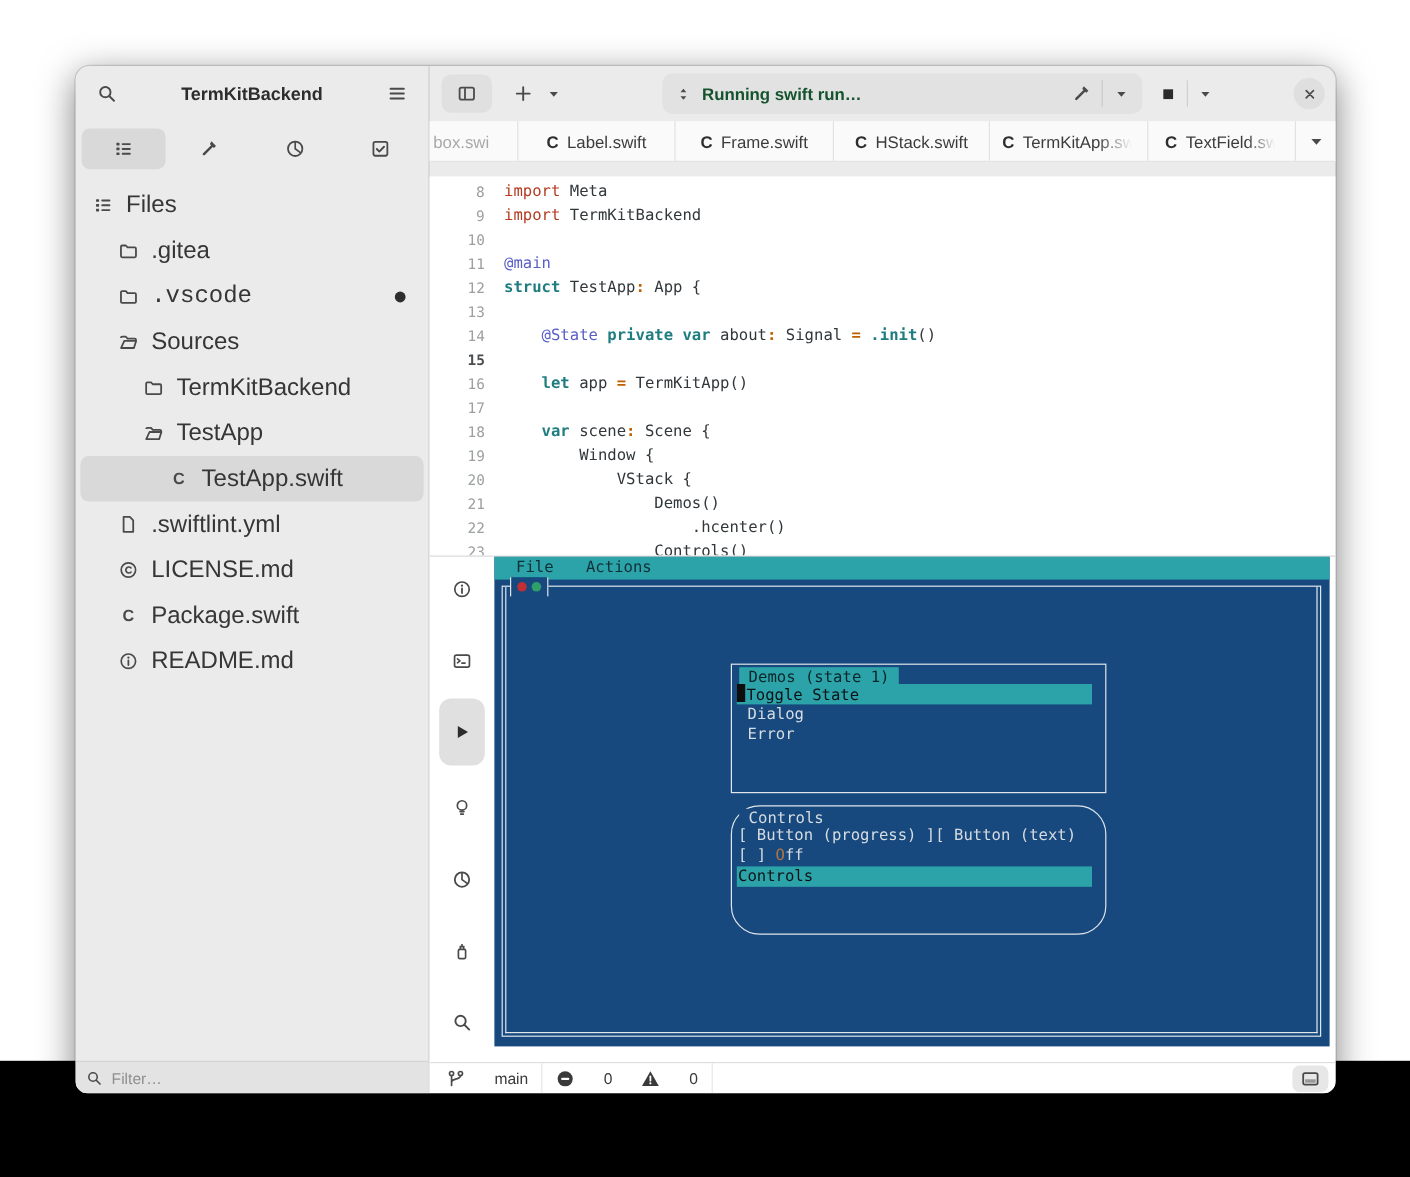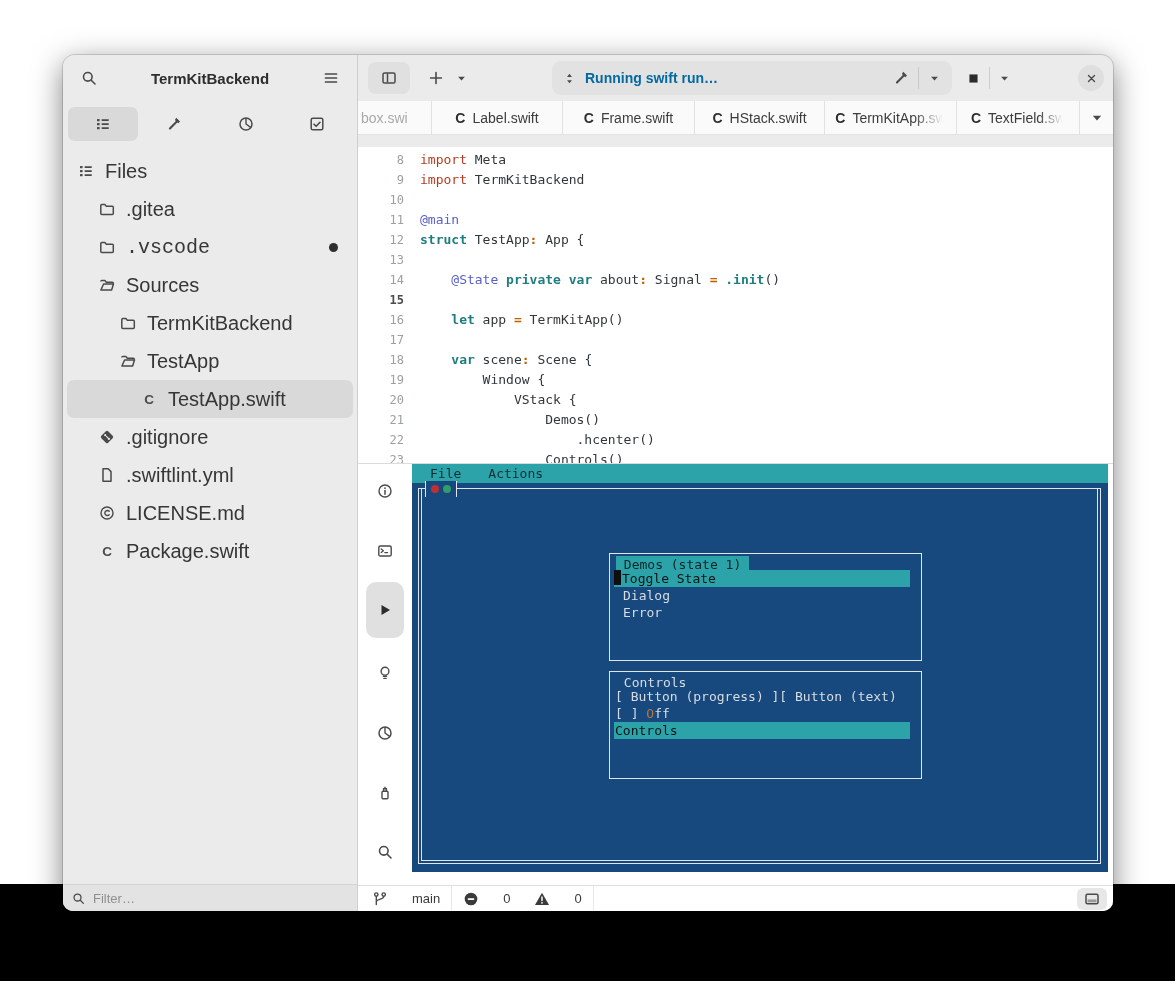--- a/index.html
+++ b/index.html
@@ -30,21 +30,21 @@
 
   
   .main { position:absolute; left:295px; top:0; width:755px; height:856px; }
   .hdr { height:46px; position:relative; }
   #sidebar-toggle { position:absolute; left:10px; top:7px; width:42px; height:32px; background:#e0e0e0; border-radius:8px;
     display:flex; align-items:center; justify-content:center; cursor:pointer; }
   #add-btn { position:absolute; left:64px; top:7px; width:28px; height:32px; display:flex; align-items:center; justify-content:center; cursor:pointer; }
   #add-caret { position:absolute; left:92px; top:7px; width:22px; height:32px; display:flex; align-items:center; justify-content:center; cursor:pointer; }
   .run-pill { position:absolute; left:194px; top:6px; width:400px; height:34px; background:#e2e2e2; border-radius:9px;
     display:flex; align-items:center; padding:0 11px; cursor:pointer; }
-  .run-label { font-size:14px; font-weight:bold; color:#0369a1; margin-left:9px; }
+  .run-label { font-size:14px; font-weight:bold; color:#14532d; margin-left:9px; }
   .run-right { margin-left:auto; display:flex; align-items:center; gap:9px; }
   .vdiv { width:1px; height:22px; background:#c9c9c9; }
   #stop-btn { position:absolute; left:602px; top:10px; width:26px; height:26px; display:flex; align-items:center; justify-content:center; cursor:pointer; }
   .hdr-div { position:absolute; left:631px; top:12px; width:1px; height:22px; background:#cfcfcf; }
   #stop-caret { position:absolute; left:634px; top:10px; width:24px; height:26px; display:flex; align-items:center; justify-content:center; cursor:pointer; }
   #close-btn { position:absolute; right:9px; top:10px; width:26px; height:26px; border-radius:50%; background:#dfdfdf;
     display:flex; align-items:center; justify-content:center; cursor:pointer; color:#2f2f2f; }
 
   .tabbar { height:34px; background:#fafafa; border-bottom:1px solid #e3e3e3; display:flex; align-items:stretch; }
   .tab { display:flex; align-items:center; justify-content:center; gap:7px; font-size:14px; color:#3c3c3c;
@@ -81,21 +81,21 @@
   .tui-win { position:absolute; left:6px; top:24px; width:683px; height:376px; border:1px solid #dfe6ec; }
   .tui-win::after { content:""; position:absolute; left:2px; right:2px; top:0; bottom:2px;
     border-left:1px solid #dfe6ec; border-right:1px solid #dfe6ec; border-bottom:1px solid #dfe6ec; pointer-events:none; }
   .win-tab { position:absolute; top:-8px; left:6px; height:16px; background:#17497e;
     border-left:1px solid #dfe6ec; border-right:1px solid #dfe6ec; display:flex; align-items:center; gap:4px; padding:0 5px; }
   .dot { width:8px; height:8px; border-radius:50%; }
   .dot.red { background:#bf3036; } .dot.green { background:#2f9e68; }
 
   .tui-frame { position:absolute; border:1px solid #dfe6ec; }
   #demos-frame { left:190px; top:64px; width:313px; height:108px; }
-  #controls-frame { left:190px; top:182px; width:313px; height:108px; }
+  #controls-frame { left:190px; top:182px; width:313px; height:108px;border-radius:24px; }
   .frame-title { position:absolute; top:-9px; left:6px; padding:0 0; height:17px; line-height:17px; white-space:pre;margin-top:11px; }
   .frame-title.teal { background:#2ba3a9; color:#0a2629; }
   .frame-title.plain { background:#17497e; color:#d6dce1; }
   .tui-row { position:absolute; height:17px; white-space:pre; cursor:pointer; }
   .tui-row.hl { background:#2ba3a9; color:#0c1215; left:4px; width:296px; }
   .cursor-block { display:inline-block; width:7px; height:15px; background:#0e0e0e; vertical-align:-2px; margin-right:1px; }
   .cb-accent { color:#b5763c; }
 
   
   .statusbar { position:absolute; left:0; top:830px; width:755px; height:26px; background:#fff; border-top:1px solid #dedede;
@@ -242,31 +242,20 @@
           <span class="ico">
             <svg viewBox="0 0 16 16">
               <text x="8" y="12.7" text-anchor="middle" font-size="13.5" font-weight="bold" font-family="Liberation Sans, sans-serif" fill="currentColor">C</text>
             </svg>
           </span>
           <span class="tree-label">TestApp.swift</span>
         </div>
         <div class="tree-row" style="padding-left: 32px;">
           <span class="ico">
             <svg viewBox="0 0 16 16">
-              <rect x="3.2" y="3.2" width="9.6" height="9.6" rx="1.6" transform="rotate(45 8 8)" fill="currentColor"></rect>
-              <circle cx="6.2" cy="6.2" r="1.1" fill="#ebebeb"></circle>
-              <line x1="7.2" y1="7.2" x2="9.9" y2="9.9" stroke="#ebebeb" stroke-width="1.1"></line>
-              <circle cx="9.9" cy="9.9" r="1.1" fill="#ebebeb"></circle>
-            </svg>
-          </span>
-          <span class="tree-label">.gitignore</span>
-        </div>
-        <div class="tree-row" style="padding-left: 32px;">
-          <span class="ico">
-            <svg viewBox="0 0 16 16">
               <path d="M4 1.8h5.2L12 4.6v9.6H4z" fill="none" stroke="currentColor" stroke-width="1.5" stroke-linejoin="round"></path>
             </svg>
           </span>
           <span class="tree-label">.swiftlint.yml</span>
         </div>
         <div class="tree-row" style="padding-left: 32px;">
           <span class="ico">
             <svg viewBox="0 0 16 16">
               <circle cx="8" cy="8" r="6" fill="none" stroke="currentColor" stroke-width="1.4"></circle>
               <path d="M10.2 6.3a2.5 2.5 0 1 0 0 3.4" fill="none" stroke="currentColor" stroke-width="1.4" stroke-linecap="round"></path>
@@ -274,20 +263,30 @@
           </span>
           <span class="tree-label">LICENSE.md</span>
         </div>
         <div class="tree-row" style="padding-left: 32px;">
           <span class="ico">
             <svg viewBox="0 0 16 16">
               <text x="8" y="12.7" text-anchor="middle" font-size="13.5" font-weight="bold" font-family="Liberation Sans, sans-serif" fill="currentColor">C</text>
             </svg>
           </span>
           <span class="tree-label">Package.swift</span>
+        </div>
+        <div class="tree-row" style="padding-left: 32px;">
+          <span class="ico">
+            <svg viewBox="0 0 16 16">
+              <circle cx="8" cy="8" r="6" fill="none" stroke="currentColor" stroke-width="1.4"></circle>
+              <circle cx="8" cy="5.1" r=".95" fill="currentColor"></circle>
+              <line x1="8" y1="7.4" x2="8" y2="11.2" stroke="currentColor" stroke-width="1.5" stroke-linecap="round"></line>
+            </svg>
+          </span>
+          <span class="tree-label">README.md</span>
         </div>
       </div>
     <div class="sb-filter">
       <span class="ico small">
           <svg viewBox="0 0 16 16">
             <circle cx="6.8" cy="6.8" r="4.3" fill="none" stroke="currentColor" stroke-width="1.6"></circle>
             <line x1="10.2" y1="10.2" x2="14" y2="14" stroke="currentColor" stroke-width="1.6" stroke-linecap="round"></line>
           </svg>
         </span>
       <span class="ph">Filter…</span>

